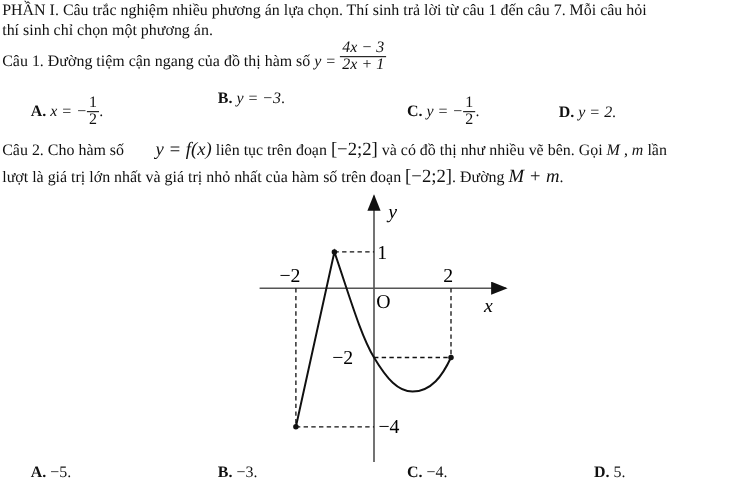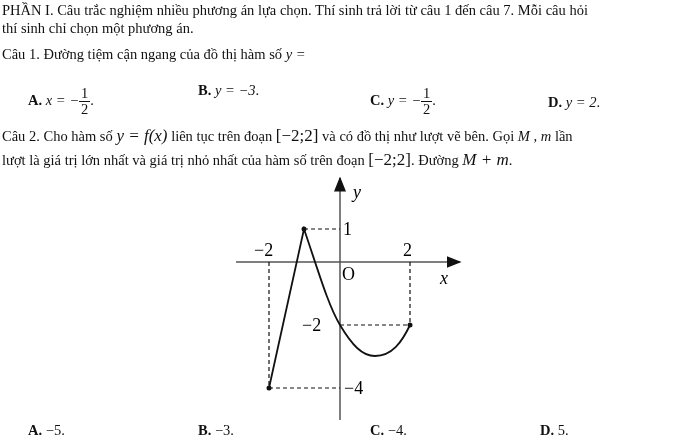--- a/index.html
+++ b/index.html
@@ -18,41 +18,45 @@
 <body>
 
 <div class="abs" style="left:2px; top:2px;">
   <b>PHẦN I. Câu trắc nghiệm nhiều phương án lựa chọn.</b><span> Thí sinh trả lời từ câu 1 đến câu 7. Mỗi câu hỏi</span>
 </div>
 <div class="abs" style="left:2px; top:20px;">thí sinh chỉ chọn một phương án.</div>
 
 <div class="abs" style="left:2px; top:46px;">
   <b>Câu 1.</b><span> Đường tiệm cận ngang của đồ thị hàm số </span>
   <span class="math">y =</span>
+  <span class="frac math" style="margin-top:-10px;">
+    <span class="num">4x − 3</span>
+    <span class="den">2x + 1</span>
+  </span>
 </div>
 
 <div class="abs" style="left:28px; top:86px;">
   <span class="opt-label">A.</span>
   <span class="math">x = −</span><span class="frac"><span class="num">1</span><span class="den">2</span></span><span>.</span>
 </div>
 <div class="abs" style="left:198px; top:82px;">
   <span class="opt-label">B.</span>
   <span class="math">y = −3</span><span>.</span>
 </div>
 <div class="abs" style="left:370px; top:86px;">
   <span class="opt-label">C.</span>
   <span class="math">y = −</span><span class="frac"><span class="num">1</span><span class="den">2</span></span><span>.</span>
 </div>
-<div class="abs" style="left:548px; top:94px;text-align:right;">
+<div class="abs" style="left:508px; top:94px;text-align:right;">
   <span class="opt-label">D.</span>
   <span class="math">y = 2</span><span>.</span>
 </div>
 
 <div class="abs" style="left:2px; top:126px; font-size:14.5px;">
-  <b>Câu 2.</b><span> Cho hàm số </span><span class="math" style="font-size:17px;">y = f(x)</span><span> liên tục trên đoạn </span><span class="math" style="font-style:normal;font-size:17px;">[−2;2]</span><span> và có đồ thị như lượt vẽ bên. Gọi </span><span class="math">M</span><span> , </span><span class="math">m</span><span> lần</span>
+  <b>Câu 2.</b><span> Cho hàm số </span><span class="math" style="font-size:17px;margin-left:25px;">y = f(x)</span><span> liên tục trên đoạn </span><span class="math" style="font-style:normal;font-size:17px;">[−2;2]</span><span> và có đồ thị như nhiều vẽ bên. Gọi </span><span class="math">M</span><span> , </span><span class="math">m</span><span> lần</span>
 </div>
 <div class="abs" style="left:2px; top:150px;">
   <span>lượt là giá trị lớn nhất và giá trị nhỏ nhất của hàm số trên đoạn </span><span class="math" style="font-style:normal;font-size:17px;">[−2;2]</span><span>. Đường </span><span class="math" style="font-size:17px;">M + m</span><span>.</span>
 </div>
 
 <svg class="abs" style="left:0; top:0;" width="685" height="443">
   <defs>
     <marker id="arr" markerWidth="10" markerHeight="8" refX="9" refY="4" orient="auto">
       <path d="M0,0 L10,4 L0,8 Z" fill="#111"></path>
     </marker>

